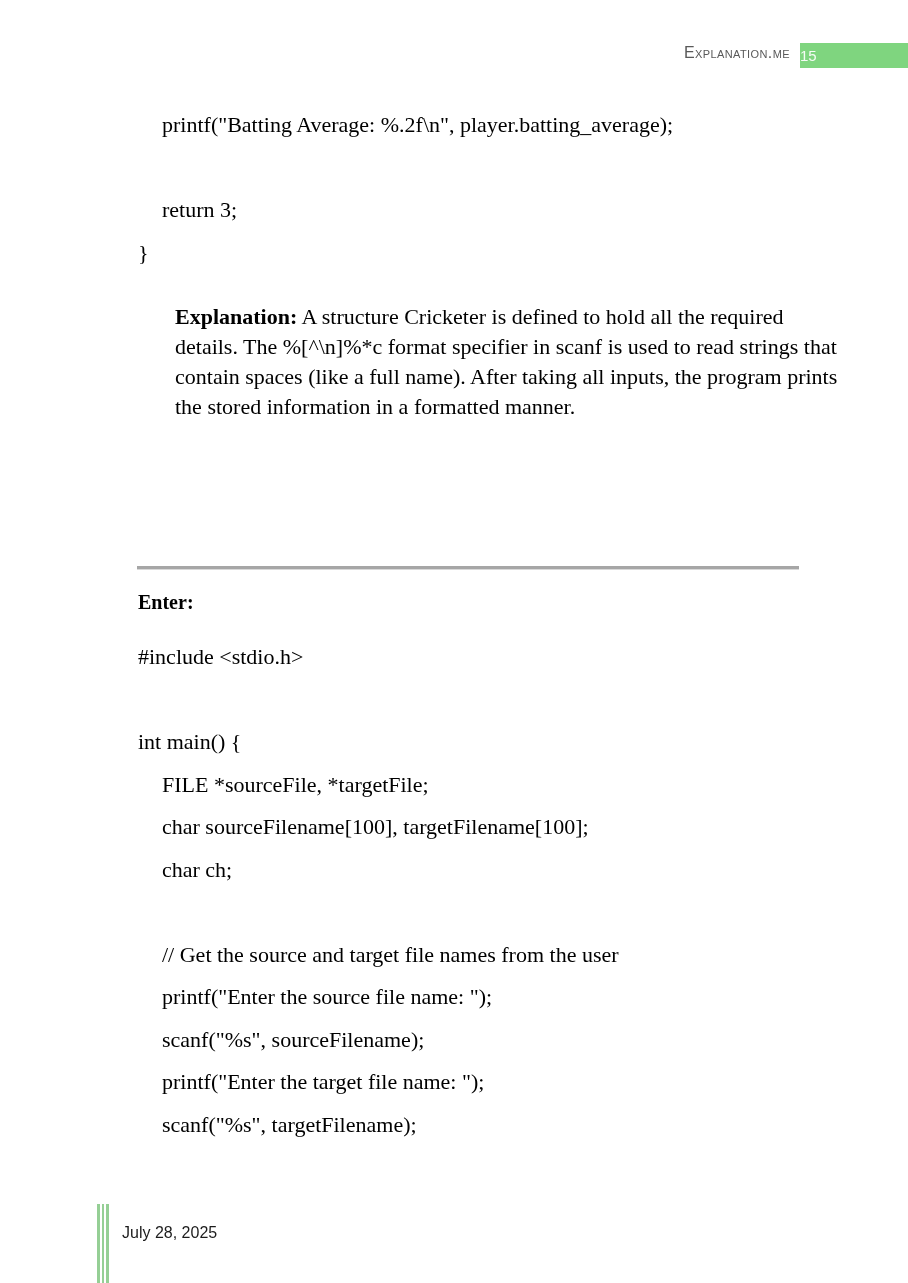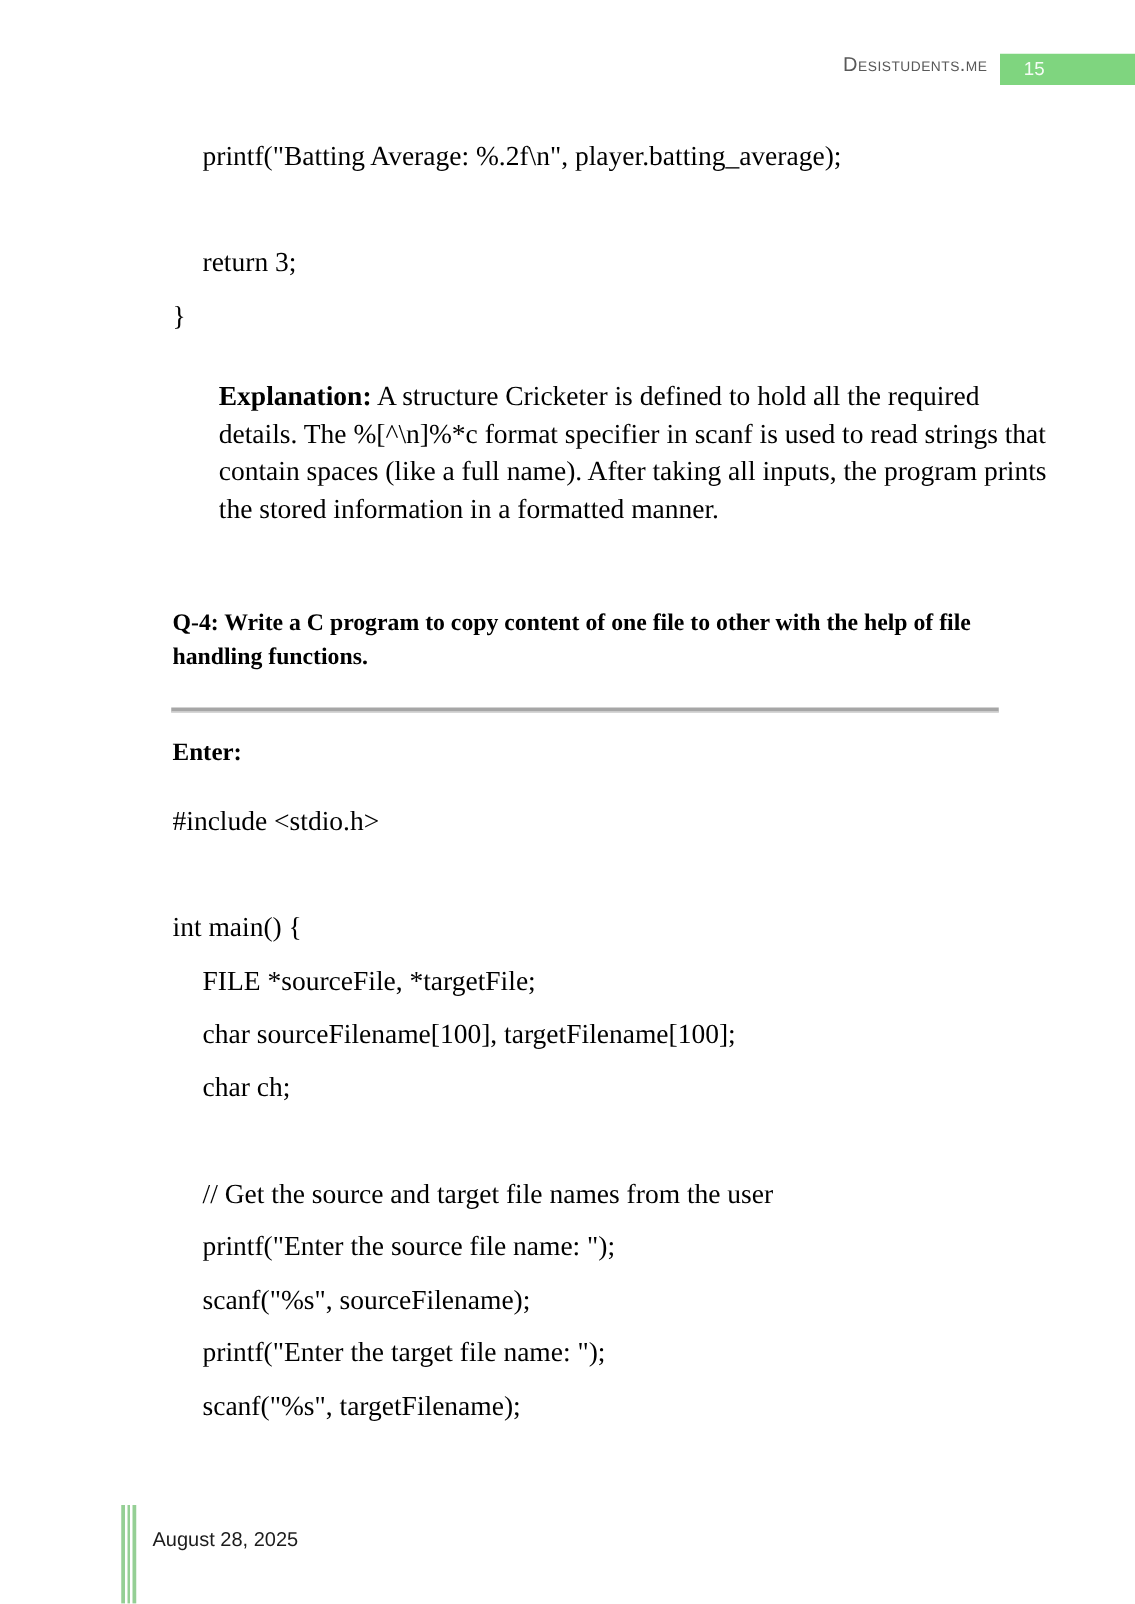--- a/index.html
+++ b/index.html
@@ -33,21 +33,20 @@
     position: absolute;
     top: 43px;
     left: 800px;
     width: 108px;
     height: 25px;
     background: var(--badge-green, #7fd57f);
     font-family: "Liberation Sans", sans-serif;
     font-size: 15px;
     line-height: 25px;
     color: rgba(255,255,255,0.92);
-    padding-left: 19px;
     box-sizing: border-box;
   }
 
   
   .code-block {
     position: absolute;
     left: 138px;
     font-size: 22px;
     line-height: 42.5px;
     white-space: pre;
@@ -122,37 +121,36 @@
     font-family: "Liberation Sans", sans-serif;
     font-size: 16px;
     color: #1c1c1c;
   }
 </style>
 </head>
 <body>
 
 <div class="page">
 
-  <div class="header-site">Desistudents.me</div>
+  <div class="header-site">Explanation.me</div>
   <div class="page-badge">15</div>
 
   <div class="code-block code-block-top"><div class="code-line ind">printf("Batting Average: %.2f\n", player.batting_average);</div><div class="code-line">&nbsp;</div><div class="code-line ind">return 3;</div><div class="code-line">}</div></div>
 
   <p class="explanation">
     <span class="label">Explanation:</span><span> A structure Cricketer is defined to hold all the required details. The %[^\n]%*c format specifier in scanf is used to read strings that contain spaces (like a full name). After taking all inputs, the program prints the stored information in a formatted manner.</span>
   </p>
 
-  <div class="question">Q-4: Write a C program to copy content of one file to other with the help of file handling functions.</div>
 
   <div class="rule"></div>
 
   <div class="answer-label">Enter:</div>
 
   <div class="code-block code-block-main"><div class="code-line">#include &lt;stdio.h&gt;</div><div class="code-line">&nbsp;</div><div class="code-line">int main() {</div><div class="code-line ind">FILE *sourceFile, *targetFile;</div><div class="code-line ind">char sourceFilename[100], targetFilename[100];</div><div class="code-line ind">char ch;</div><div class="code-line">&nbsp;</div><div class="code-line ind it">// Get the source and target file names from the user</div><div class="code-line ind">printf("Enter the source file name: ");</div><div class="code-line ind">scanf("%s", sourceFilename);</div><div class="code-line ind">printf("Enter the target file name: ");</div><div class="code-line ind">scanf("%s", targetFilename);</div></div>
 
   <div class="footer-bars">
     <div class="bar"></div>
     <div class="bar"></div>
     <div class="bar"></div>
   </div>
-  <div class="footer-date">August 28, 2025</div>
+  <div class="footer-date">July 28, 2025</div>
 
 </div>
 
 </body></html>

